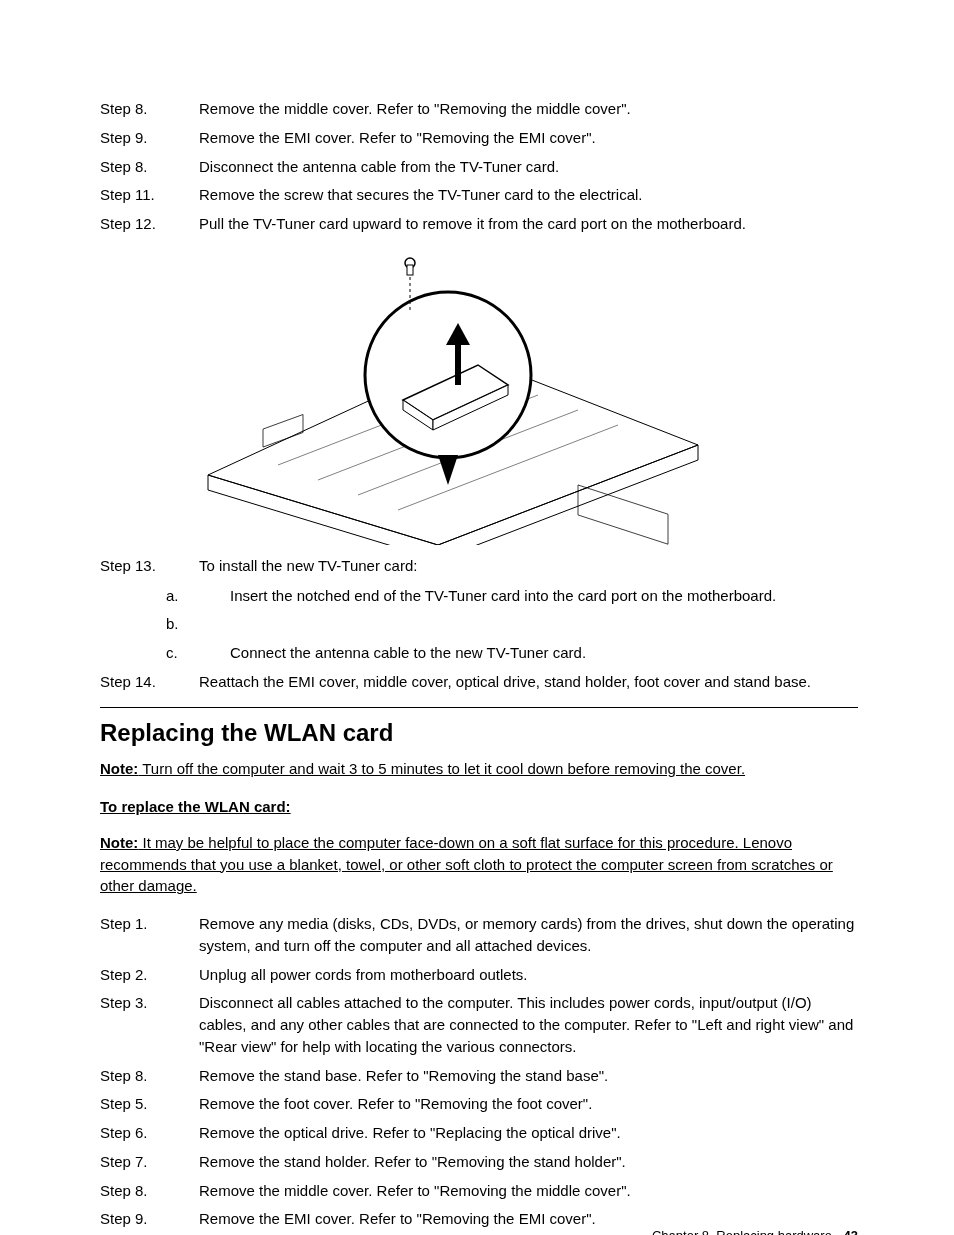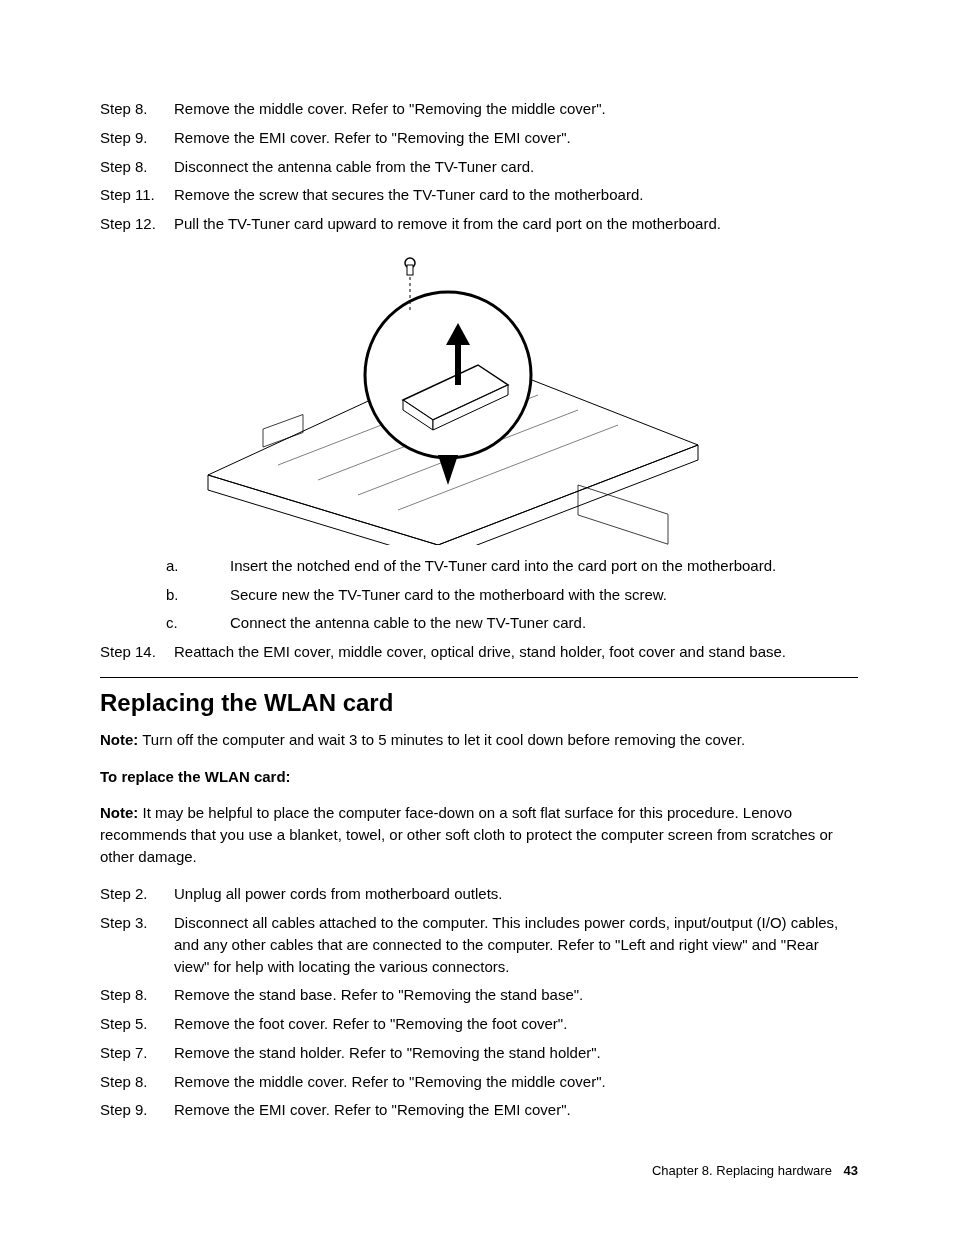--- a/index.html
+++ b/index.html
@@ -17,20 +17,21 @@
     box-sizing: border-box;
     padding: 98px 96px 60px 100px;
     position: relative;
   }
   .steps {
     margin-bottom: 10px;
   }
   .step {
     display: flex;
     margin-bottom: 7px;
+    gap: 25px;
   }
   .step-label {
     flex: 0 0 74px;
     white-space: nowrap;
   }
   .step-text {
     flex: 1;
   }
   .figure {
     max-width: 551px;
@@ -62,20 +63,21 @@
     border-top: 1px solid #000;
     margin: 14px 0 8px 0;
   }
   h2.section-title {
     font-size: 24px;
     font-weight: bold;
     margin: 0 0 8px 0;
   }
   .para {
     margin: 0 0 16px 0;
+    text-decoration: underline;
   }
   .bold-label {
     font-weight: bold;
   }
   .footer {
     position: absolute;
     bottom: 54px;
     right: 96px;
     font-size: 13px;
   }
@@ -97,21 +99,21 @@
     <div class="step">
       <div class="step-label">Step 9.</div>
       <div class="step-text">Remove the EMI cover. Refer to "Removing the EMI cover".</div>
     </div>
     <div class="step">
       <div class="step-label">Step 8.</div>
       <div class="step-text">Disconnect the antenna cable from the TV-Tuner card.</div>
     </div>
     <div class="step">
       <div class="step-label">Step 11.</div>
-      <div class="step-text">Remove the screw that secures the TV-Tuner card to the motherboard.</div>
+      <div class="step-text">Remove the screw that secures the TV-Tuner card to the electrical.</div>
     </div>
     <div class="step">
       <div class="step-label">Step 12.</div>
       <div class="step-text">Pull the TV-Tuner card upward to remove it from the card port on the motherboard.</div>
     </div>
   </div>
 
   <div class="figure">
     <svg viewBox="0 0 551 300" width="551" height="300">
 
@@ -136,29 +138,32 @@
 
       <line x1="280" y1="140" x2="280" y2="95" stroke="#000" stroke-width="6"></line>
       <polygon points="280,78 268,100 292,100" fill="#000"></polygon>
 
       <line x1="232" y1="65" x2="232" y2="25" stroke="#000" stroke-width="1" stroke-dasharray="3,3"></line>
       <circle cx="232" cy="18" r="5" fill="#fff" stroke="#000" stroke-width="1.5"></circle>
       <rect x="229" y="20" width="6" height="10" fill="#fff" stroke="#000" stroke-width="1"></rect>
     </svg>
   </div>
 
+  <div class="step">
+    <div class="step-label">Step 13.</div>
+    <div class="step-text">To install the new TV-Tuner card:</div>
+  </div>
 
   <div class="sublist">
     <div class="subitem">
       <div class="sub-label">a.</div>
       <div class="sub-text">Insert the notched end of the TV-Tuner card into the card port on the motherboard.</div>
     </div>
     <div class="subitem">
       <div class="sub-label">b.</div>
-      <div class="sub-text">Secure new the TV-Tuner card to the motherboard with the screw.</div>
     </div>
     <div class="subitem">
       <div class="sub-label">c.</div>
       <div class="sub-text">Connect the antenna cable to the new TV-Tuner card.</div>
     </div>
   </div>
 
   <div class="step" style="margin-bottom:12px;">
     <div class="step-label">Step 14.</div>
     <div class="step-text">Reattach the EMI cover, middle cover, optical drive, stand holder, foot cover and stand base.</div>
@@ -173,34 +178,42 @@
   </p>
 
   <p class="para bold-label" style="margin-bottom:14px;">To replace the WLAN card:</p>
 
   <p class="para">
     <span class="bold-label">Note:</span><span> It may be helpful to place the computer face-down on a soft flat surface for this procedure. Lenovo recommends that you use a blanket, towel, or other soft cloth to protect the computer screen from scratches or other damage.</span>
   </p>
 
   <div class="steps">
     <div class="step">
+      <div class="step-label">Step 1.</div>
+      <div class="step-text">Remove any media (disks, CDs, DVDs, or memory cards) from the drives, shut down the operating system, and turn off the computer and all attached devices.</div>
+    </div>
+    <div class="step">
       <div class="step-label">Step 2.</div>
       <div class="step-text">Unplug all power cords from motherboard outlets.</div>
     </div>
     <div class="step">
       <div class="step-label">Step 3.</div>
       <div class="step-text">Disconnect all cables attached to the computer. This includes power cords, input/output (I/O) cables, and any other cables that are connected to the computer. Refer to "Left and right view" and "Rear view" for help with locating the various connectors.</div>
     </div>
     <div class="step">
       <div class="step-label">Step 8.</div>
       <div class="step-text">Remove the stand base. Refer to "Removing the stand base".</div>
     </div>
     <div class="step">
       <div class="step-label">Step 5.</div>
       <div class="step-text">Remove the foot cover. Refer to "Removing the foot cover".</div>
+    </div>
+    <div class="step">
+      <div class="step-label">Step 6.</div>
+      <div class="step-text">Remove the optical drive. Refer to "Replacing the optical drive".</div>
     </div>
     <div class="step">
       <div class="step-label">Step 7.</div>
       <div class="step-text">Remove the stand holder. Refer to "Removing the stand holder".</div>
     </div>
     <div class="step">
       <div class="step-label">Step 8.</div>
       <div class="step-text">Remove the middle cover. Refer to "Removing the middle cover".</div>
     </div>
     <div class="step">

